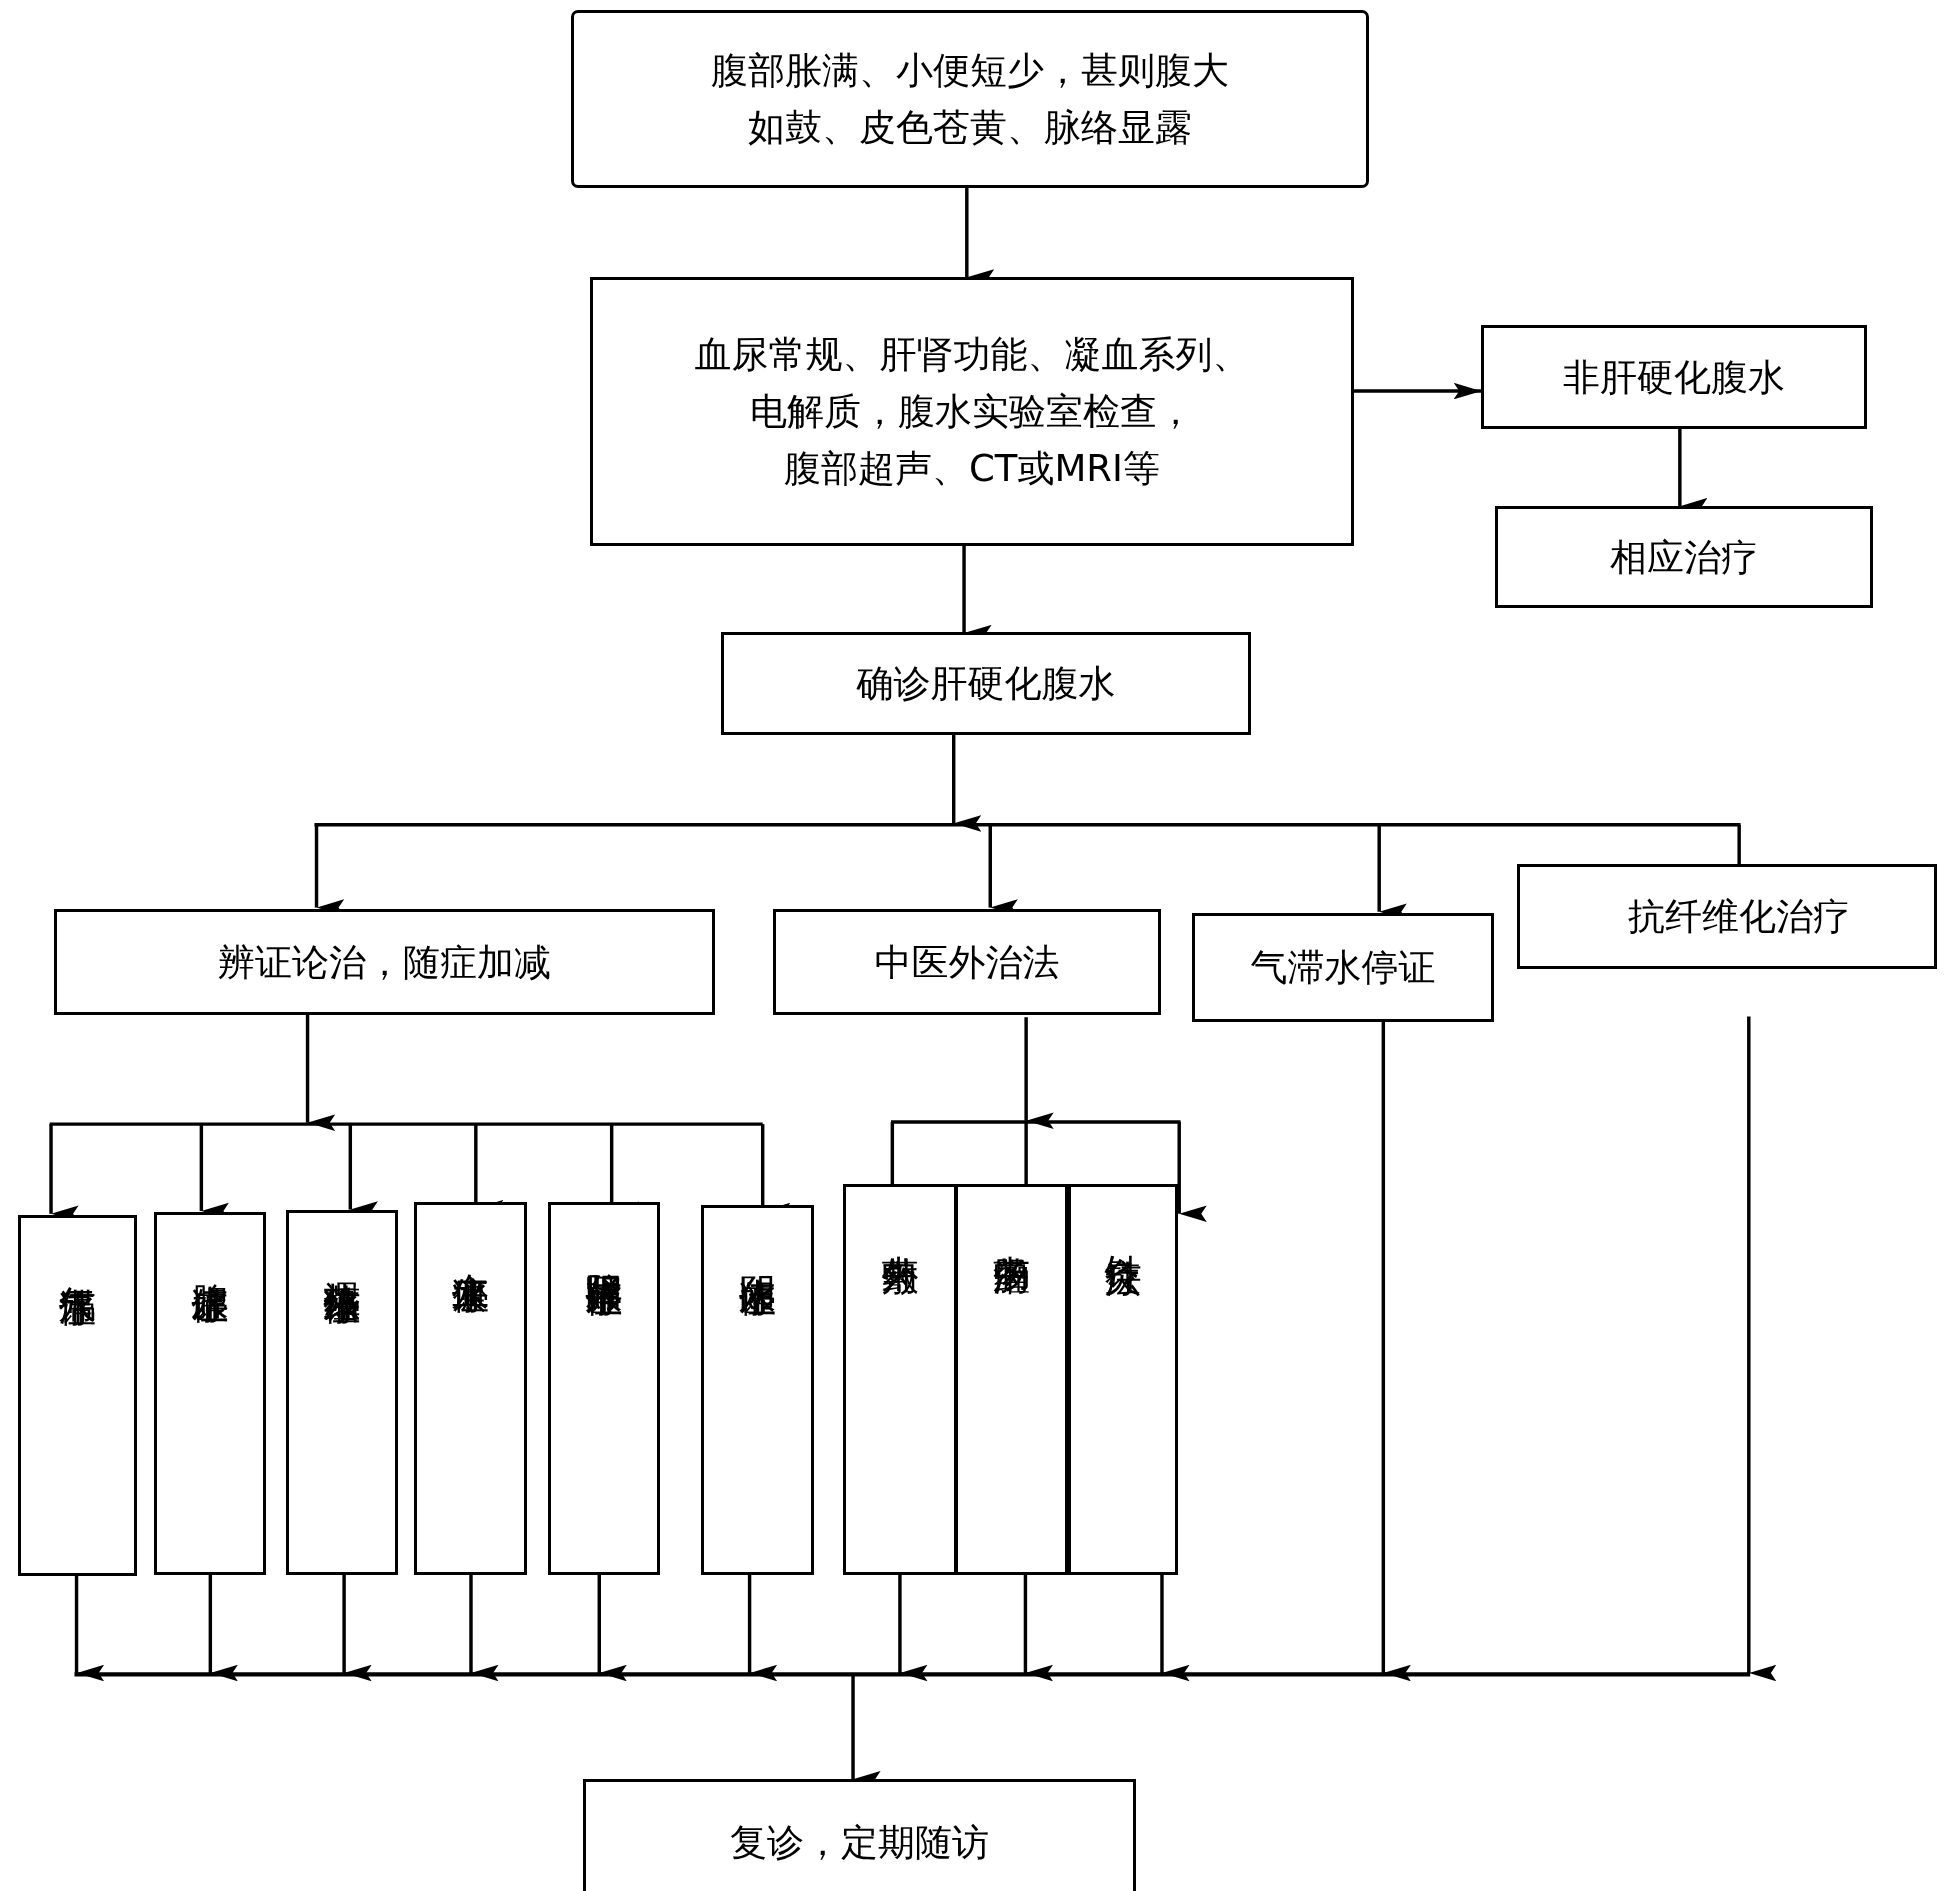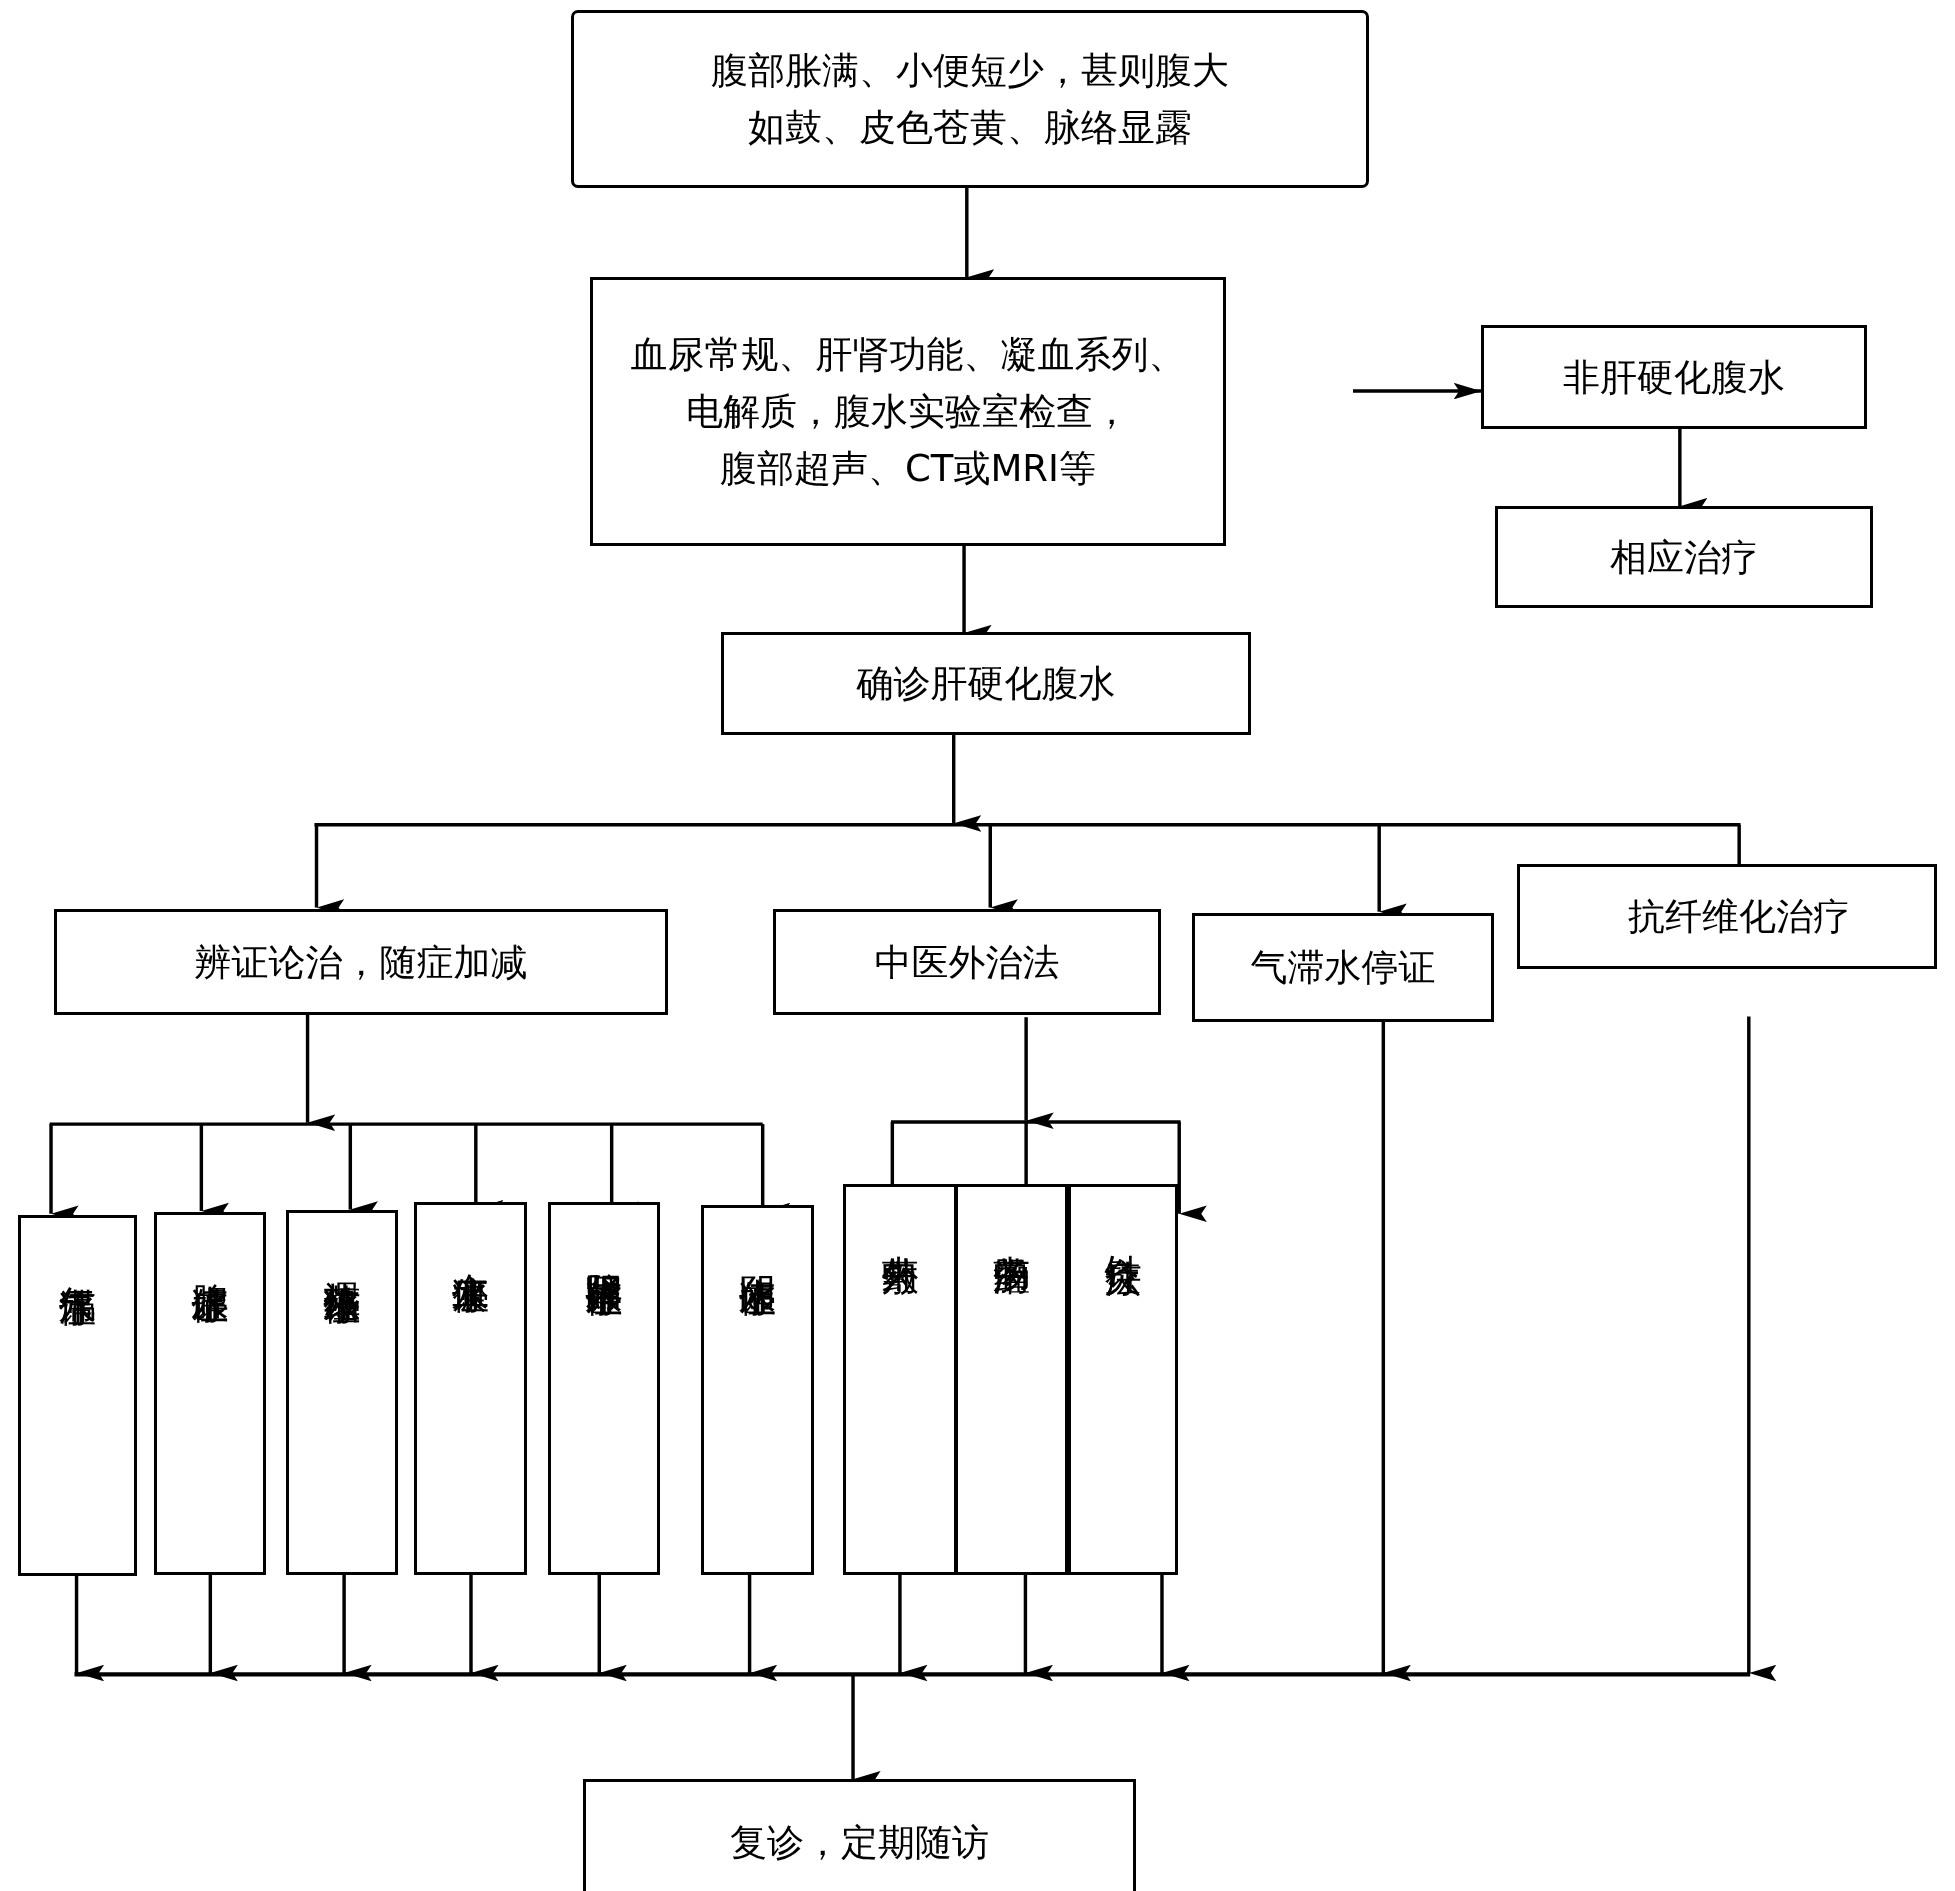--- a/index.html
+++ b/index.html
@@ -75,39 +75,39 @@
     <line x1="108" y1="2428" x2="2538" y2="2428" stroke-width="6"></line>
     <line x1="1237" y1="2428" x2="1237" y2="2580" marker-end="url(#arr)"></line>
   </g>
 </svg>
 
 <div class="node" style="left:571px;top:9.7px;width:798px;height:178px;border-radius:7px;">
   <span class="lbl">腹部胀满、小便短少，甚则腹大
 如鼓、皮色苍黄、脉络显露</span>
 </div>
 
-<div class="node" style="left:590px;top:277px;width:636px;height:269px;">
+<div class="node" style="left:590px;top:277px;width:764px;height:269px;">
   <span class="lbl">血尿常规、肝肾功能、凝血系列、
 电解质，腹水实验室检查，
 腹部超声、CT或MRI等</span>
 </div>
 
 <div class="node" style="left:1481px;top:325px;width:386px;height:104px;">
   <span class="lbl">非肝硬化腹水</span>
 </div>
 
 <div class="node" style="left:1495px;top:506px;width:378px;height:102px;">
   <span class="lbl">相应治疗</span>
 </div>
 
 <div class="node" style="left:721px;top:632px;width:530px;height:103px;">
   <span class="lbl">确诊肝硬化腹水</span>
 </div>
 
-<div class="node" style="left:54px;top:909px;width:614px;height:106px;">
+<div class="node" style="left:54px;top:909px;width:661px;height:106px;">
   <span class="lbl">辨证论治，随症加减</span>
 </div>
 
 <div class="node" style="left:773px;top:909px;width:388px;height:106px;">
   <span class="lbl">中医外治法</span>
 </div>
 
 <div class="node" style="left:1192px;top:913px;width:302px;height:109px;">
   <span class="lbl">气滞水停证</span>
 </div>

